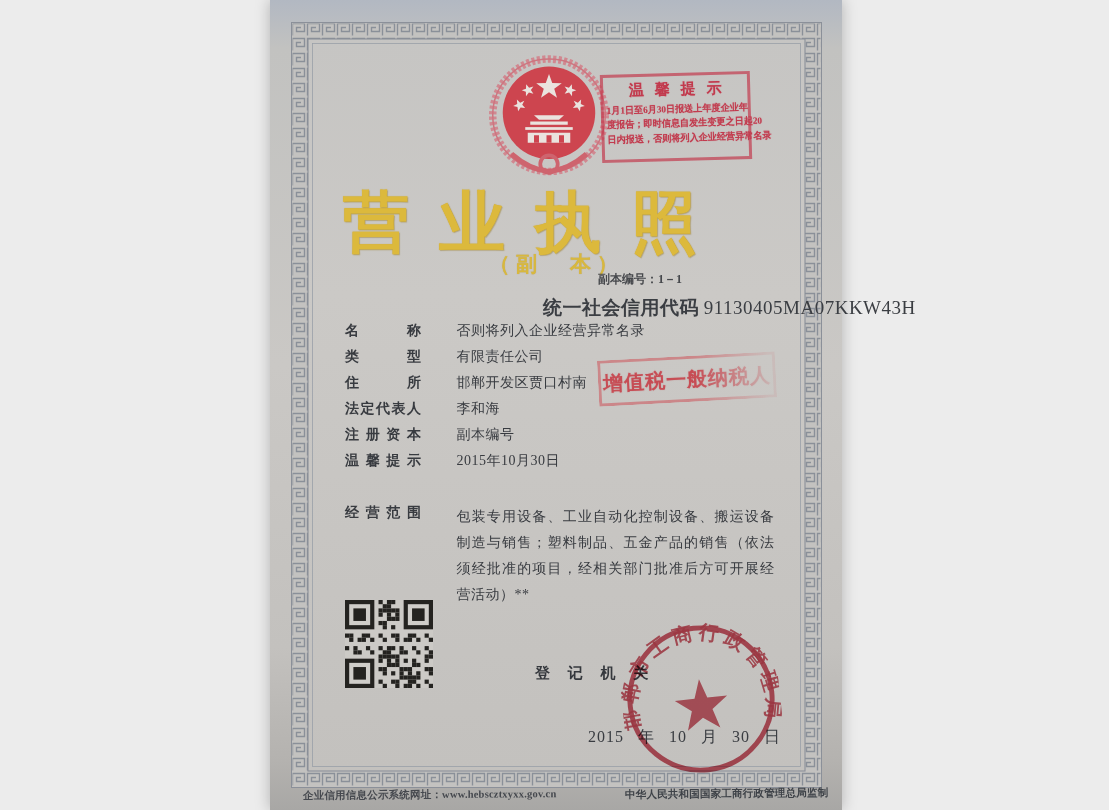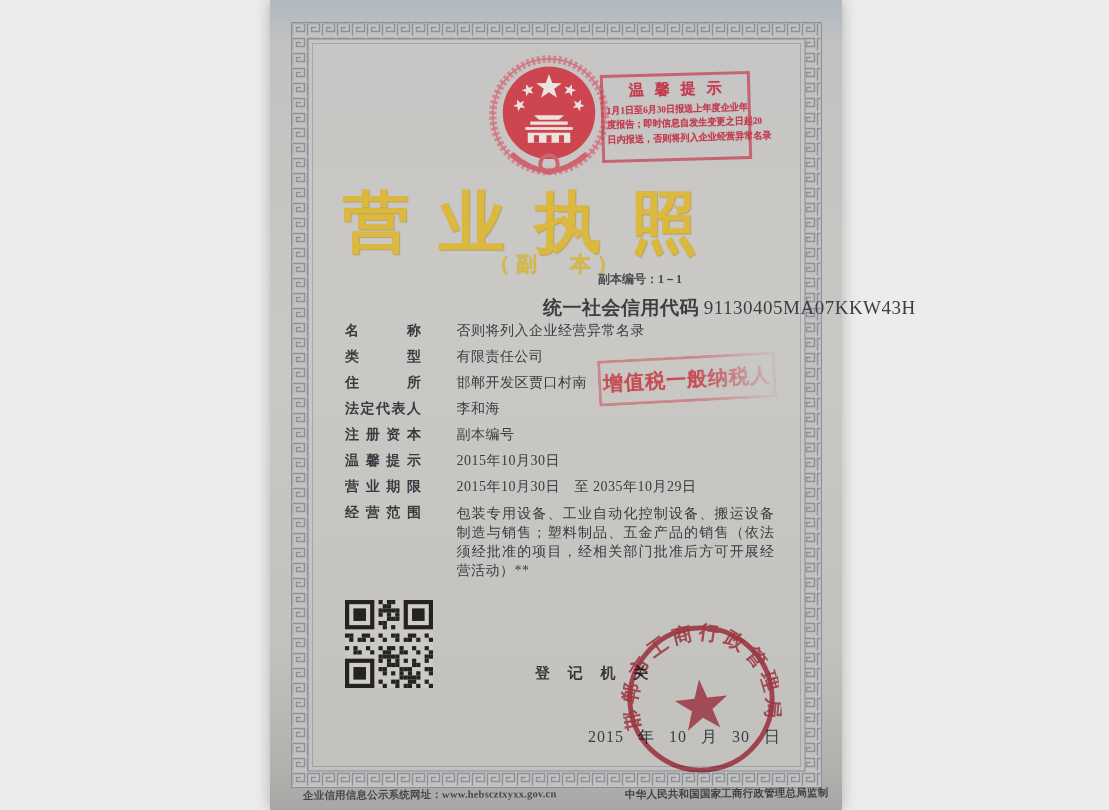--- a/index.html
+++ b/index.html
@@ -48,21 +48,21 @@
   .credit-value{font-family:"Liberation Serif","DejaVu Serif",serif;letter-spacing:.5px;}
   
   .row{position:absolute;left:75px;font-size:14px;color:#383b40;white-space:nowrap;}
   .row .lbl{
     display:inline-block;width:76px;font-weight:bold;
     text-align:justify;text-align-last:justify;vertical-align:top;
   }
   .row .val{display:inline-block;margin-left:32px;vertical-align:top;letter-spacing:.5px;}
   .r0{top:322px}.r1{top:348px}.r2{top:374px}.r3{top:400px}
   .r4{top:426px}.r5{top:452px}.r6{top:478px}.r7{top:504px}
-  .r7 .val{white-space:normal;width:318px;line-height:19px;text-align:justify;margin-left:32px;}
+  .r7 .val{white-space:normal;width:318px;line-height:26px;text-align:justify;margin-left:32px;}
   
   .vat-stamp{
     position:absolute;left:328px;top:356px;width:178px;height:46px;
     border:3px solid rgba(205,70,78,.50);
     transform:rotate(-3deg);box-sizing:border-box;
     display:flex;align-items:center;justify-content:center;
     color:rgba(198,55,65,.72);font-size:20px;font-weight:bold;letter-spacing:1px;
     -webkit-mask-image:linear-gradient(90deg,#000 55%,rgba(0,0,0,.18) 96%);
             mask-image:linear-gradient(90deg,#000 55%,rgba(0,0,0,.18) 96%);
     text-shadow:0 0 1px rgba(198,55,65,.5);
@@ -161,24 +161,20 @@
     <span class="lbl">法定代表人</span>
     <span class="val">李和海</span>
   </div>
   <div class="row r4">
     <span class="lbl">注册资本</span>
     <span class="val">副本编号</span>
   </div>
   <div class="row r5">
     <span class="lbl">温馨提示</span>
     <span class="val">2015年10月30日</span>
-  </div>
-  <div class="row r6">
-    <span class="lbl">营业期限</span>
-    <span class="val">2015年10月30日　至  2035年10月29日</span>
   </div>
   <div class="row r7">
     <span class="lbl">经营范围</span>
     <span class="val">包装专用设备、工业自动化控制设备、搬运设备制造与销售；塑料制品、五金产品的销售（依法须经批准的项目，经相关部门批准后方可开展经营活动）**</span>
   </div>
 
   <div class="vat-stamp">增值税一般纳税人</div>
 
   <svg class="qr" id="qr" viewBox="0 0 84 84" aria-hidden="true">
       <rect width="84" height="84" fill="#cccac6"></rect>

